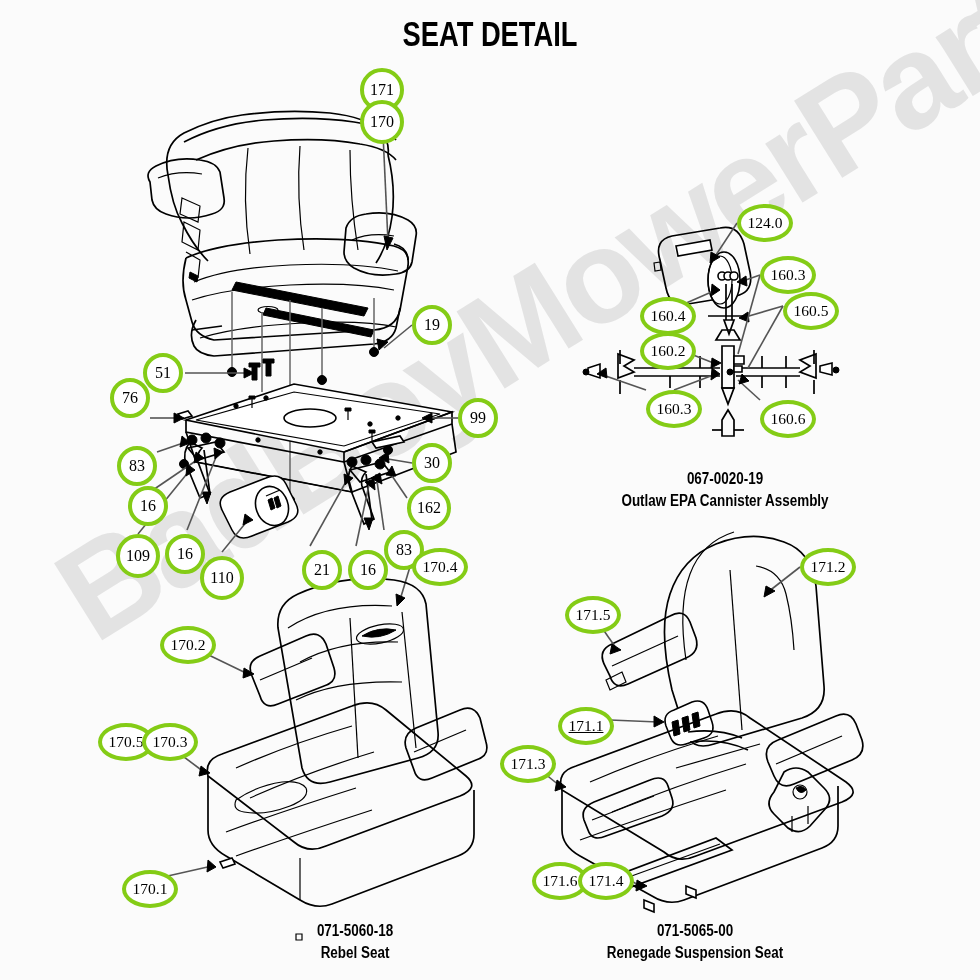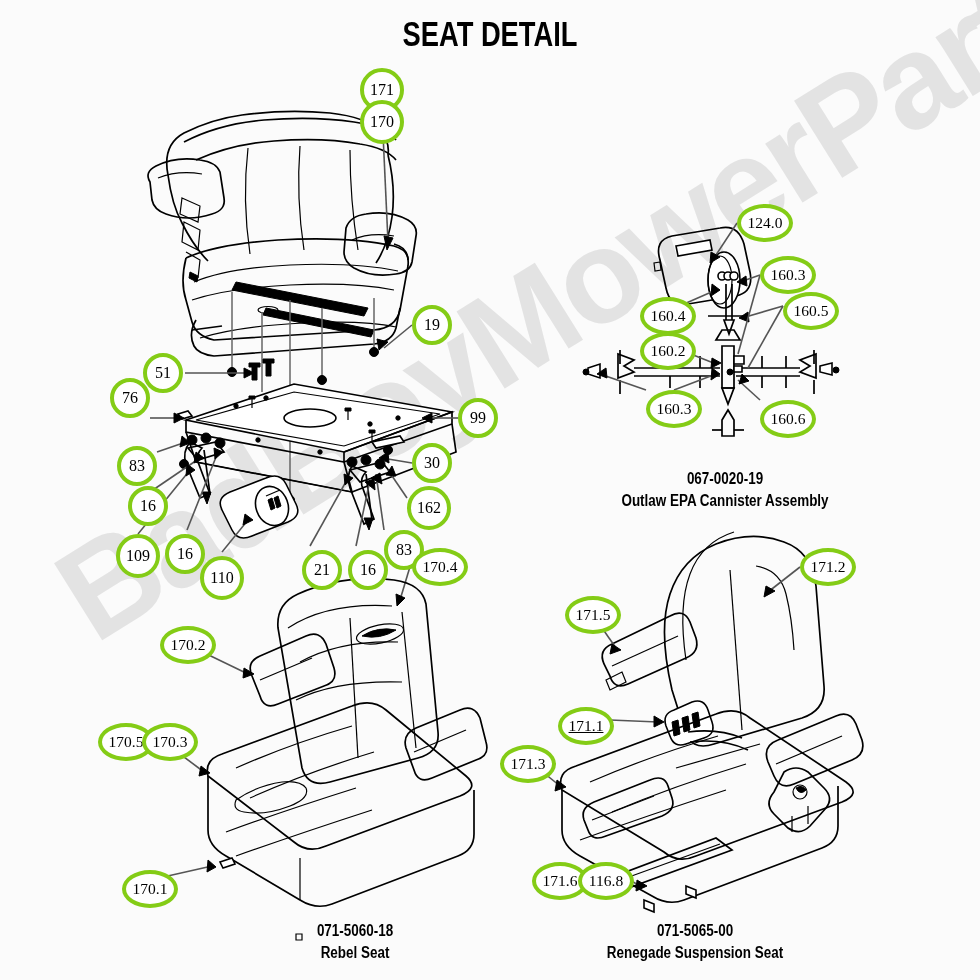--- a/index.html
+++ b/index.html
@@ -480,21 +480,21 @@
       <div class="callout oval" style="left: 760px; top: 400px;">160.6</div>
       <div class="callout oval" style="left: 160px; top: 626px;">170.2</div>
       <div class="callout oval" style="left: 98px; top: 723px;">170.5</div>
       <div class="callout oval" style="left: 142px; top: 723px;">170.3</div>
       <div class="callout oval" style="left: 122px; top: 870px;">170.1</div>
       <div class="callout oval" style="left: 800px; top: 548px;">171.2</div>
       <div class="callout oval" style="left: 565px; top: 596px;">171.5</div>
       <div class="callout oval" style="left: 558px; top: 707px; text-decoration: underline;">171.1</div>
       <div class="callout oval" style="left: 500px; top: 745px;">171.3</div>
       <div class="callout oval" style="left: 532px; top: 862px;">171.6</div>
-      <div class="callout oval" style="left: 578px; top: 862px;">116.8</div>
+      <div class="callout oval" style="left: 578px; top: 862px;">171.4</div>
     </div>
 
   <div id="caption-layer">
       <div class="caption" style="left: 575px; top: 468px; width: 300px;">
         <div>067-0020-19</div>
         <div>Outlaw EPA Cannister Assembly</div>
       </div>
       <div class="caption" style="left: 210px; top: 920px; width: 290px;">
         <div>071-5060-18</div>
         <div>Rebel Seat</div>

